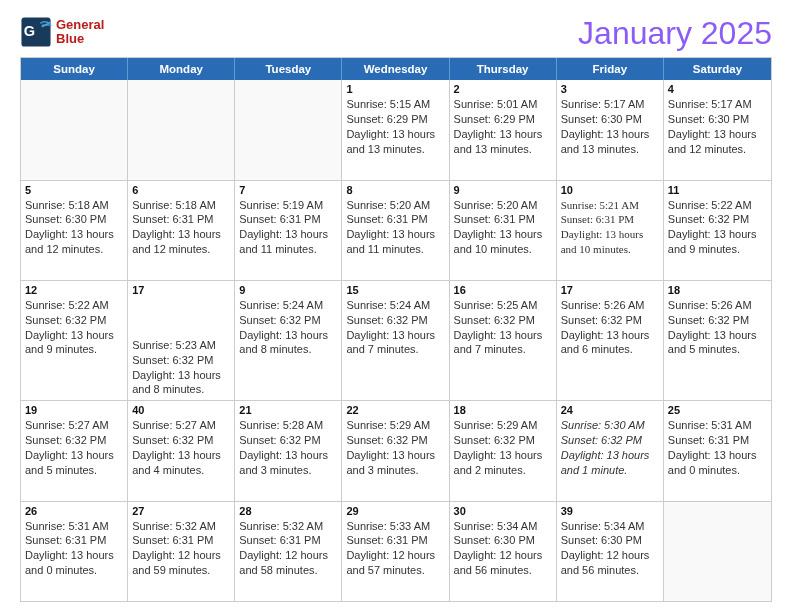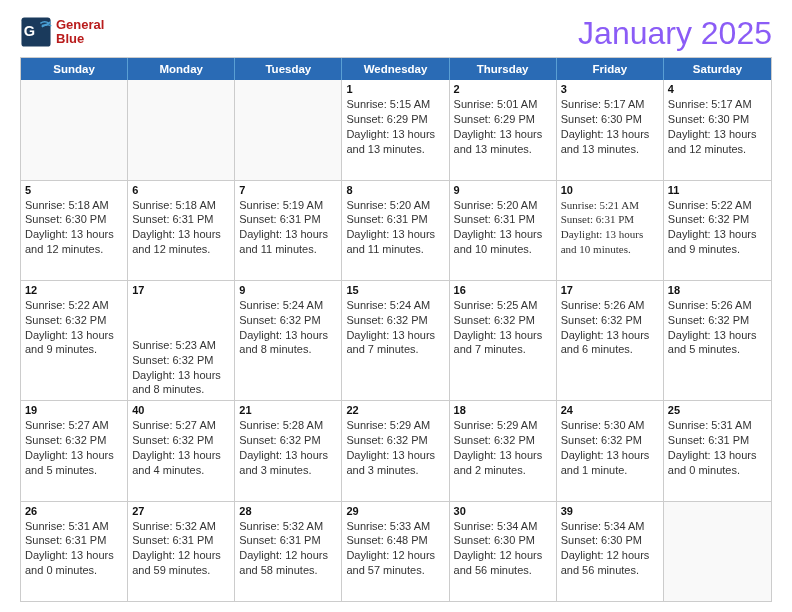--- a/index.html
+++ b/index.html
@@ -309,21 +309,21 @@
           </div>
           <div class="cal-cell">
             <div class="day-num">18</div>
             <div class="day-info" style="white-space: pre-line;">Sunrise: 5:29 AM
 Sunset: 6:32 PM
 Daylight: 13 hours
 and 2 minutes.</div>
           </div>
           <div class="cal-cell">
             <div class="day-num">24</div>
-            <div class="day-info" style="white-space: pre-line;">Sunrise: 5:30 AM
+            <div class="day-info" style="white-space: pre-line; font-style: italic;">Sunrise: 5:30 AM
 Sunset: 6:32 PM
 Daylight: 13 hours
 and 1 minute.</div>
           </div>
           <div class="cal-cell">
             <div class="day-num">25</div>
             <div class="day-info" style="white-space: pre-line;">Sunrise: 5:31 AM
 Sunset: 6:31 PM
 Daylight: 13 hours
 and 0 minutes.</div>
@@ -347,21 +347,21 @@
           <div class="cal-cell">
             <div class="day-num">28</div>
             <div class="day-info" style="white-space: pre-line;">Sunrise: 5:32 AM
 Sunset: 6:31 PM
 Daylight: 12 hours
 and 58 minutes.</div>
           </div>
           <div class="cal-cell">
             <div class="day-num">29</div>
             <div class="day-info" style="white-space: pre-line;">Sunrise: 5:33 AM
-Sunset: 6:48 PM
+Sunset: 6:31 PM
 Daylight: 12 hours
 and 57 minutes.</div>
           </div>
           <div class="cal-cell">
             <div class="day-num">30</div>
             <div class="day-info" style="white-space: pre-line;">Sunrise: 5:34 AM
 Sunset: 6:30 PM
 Daylight: 12 hours
 and 56 minutes.</div>
           </div>

